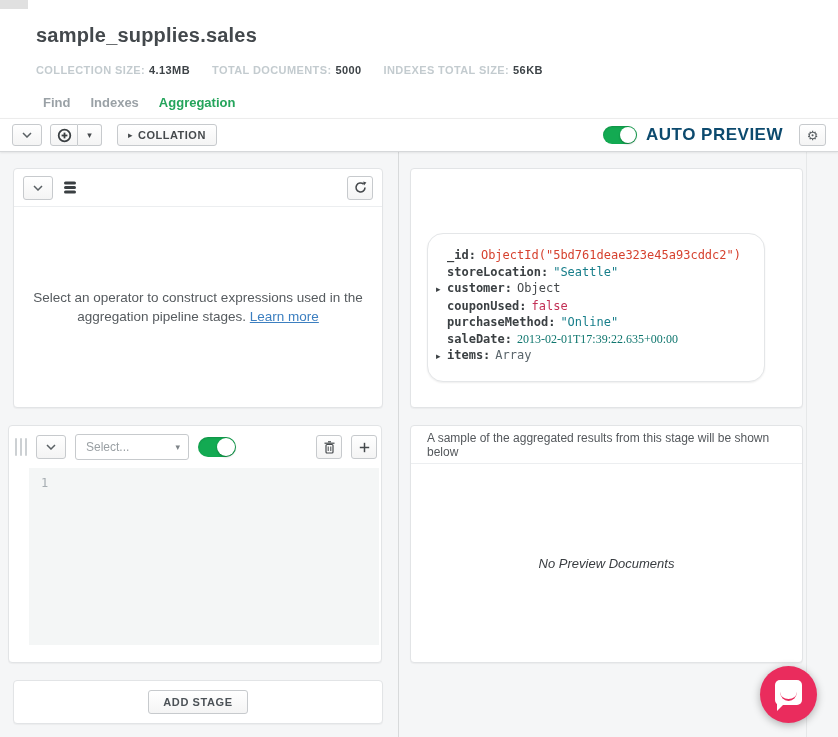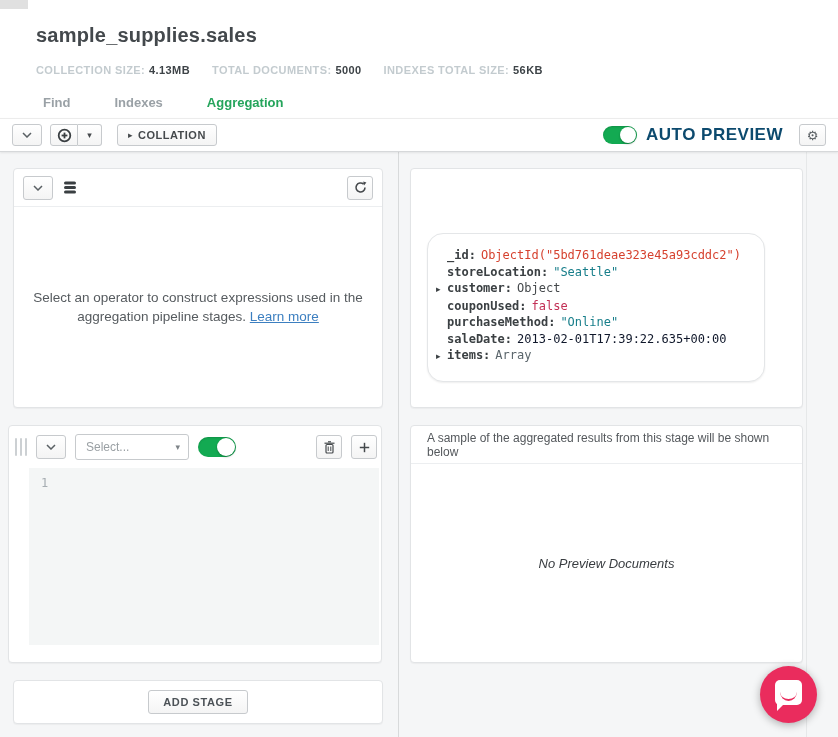--- a/index.html
+++ b/index.html
@@ -9,21 +9,21 @@
   .app { position:absolute; inset:0; width:838px; height:737px; background:#f5f6f7; }
 
   
   .header { position:absolute; left:0; top:0; width:838px; height:118px; background:#ffffff; }
   .top-notch { position:absolute; left:0; top:0; width:28px; height:9px; background:#e0e0e0; }
   .coll-title { position:absolute; left:36px; top:24px; font-size:20px; font-weight:bold; color:#43484c; letter-spacing:.2px; }
   .stats { position:absolute; left:36px; top:64px; display:flex; gap:22px; font-size:11px; letter-spacing:.4px; }
   .stat { white-space:nowrap; }
   .stat .lbl { color:#c3cbcf; font-weight:bold; }
   .stat .val { color:#3d4347; font-weight:600; margin-left:4px; }
-  .tabs { position:absolute; left:43px; top:95px; display:flex; gap:44px; font-size:13px; font-weight:bold; }
+  .tabs { position:absolute; left:43px; top:95px; display:flex; gap:20px; font-size:13px; font-weight:bold; }
   .tab { color:#9aa1a6; cursor:pointer; }
   .tab.active { color:#24a45b; }
 
   
   .pl-toolbar { position:absolute; left:0; top:118px; width:838px; height:34px; background:#ffffff;
                 border-top:1px solid #ececec; border-bottom:1px solid #d6d8da;
                 box-shadow:0 1px 2px rgba(0,0,0,.08); display:flex; align-items:center; padding:0 12px; z-index:5; }
   .btn { display:inline-flex; align-items:center; justify-content:center; height:22px;
          background:linear-gradient(#ffffff,#f4f4f4); border:1px solid #c7cacd; border-radius:3px;
          color:#45494c; cursor:pointer; }
@@ -88,21 +88,21 @@
               padding:13px 10px 0 8px; overflow:hidden; }
   .doc-row { font-family:"DejaVu Sans Mono", monospace; font-size:12px; line-height:16.5px; white-space:nowrap; }
   .doc-row .caret { display:inline-block; width:11px; font-size:9px; color:#3b4043; cursor:pointer;
                     font-family:"DejaVu Sans", sans-serif; text-align:left; }
   .dkey { font-weight:bold; color:#3b4043; }
   .dval { margin-left:5px; }
   .t-objectid { color:#d6422f; }
   .t-string { color:#177e8a; }
   .t-object { color:#45494c; }
   .t-boolean { color:#c22f55; }
-  .t-date { color:#0f172a; }
+  .t-date { color:#0f766e;font-family:Liberation Serif, serif; }
   .t-array { color:#5a656b; }
 
   .card-prevstage { left:410px; top:273px; width:393px; height:238px; }
   .prev-head2 { height:38px; display:flex; align-items:center; padding:0 16px; font-size:12px; color:#54585c;
                 border-bottom:1px solid #eceef0; }
   .no-preview { height:198px; display:flex; align-items:center; justify-content:center;
                 font-size:13px; font-style:italic; color:#383c40; }
 
   
   .chat-bubble { position:absolute; right:21px; bottom:14px; width:57px; height:57px; border-radius:50%;

